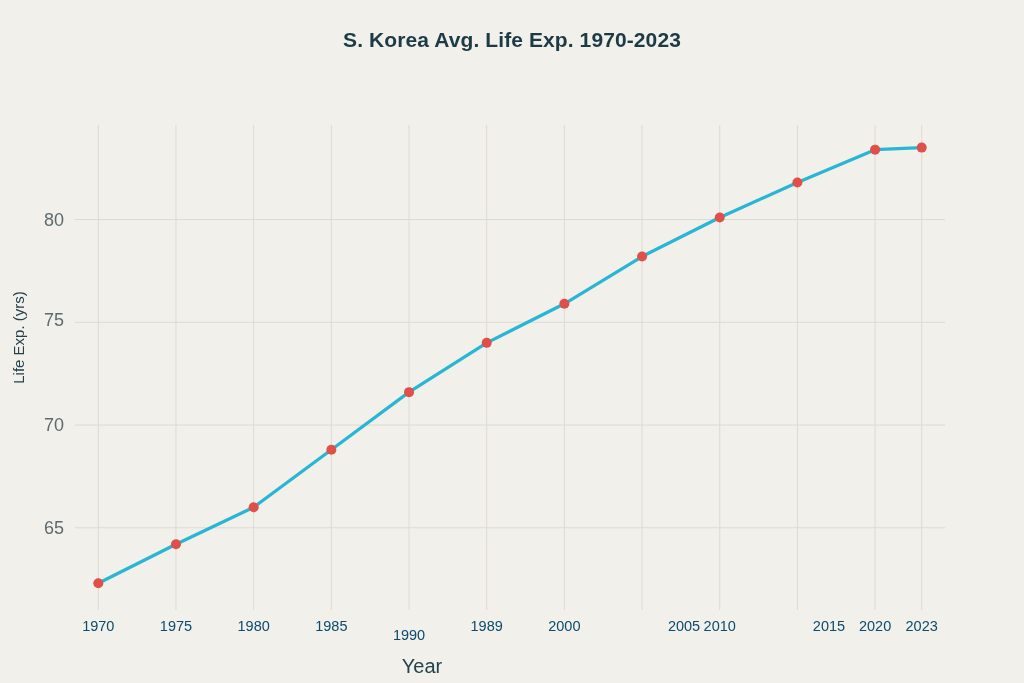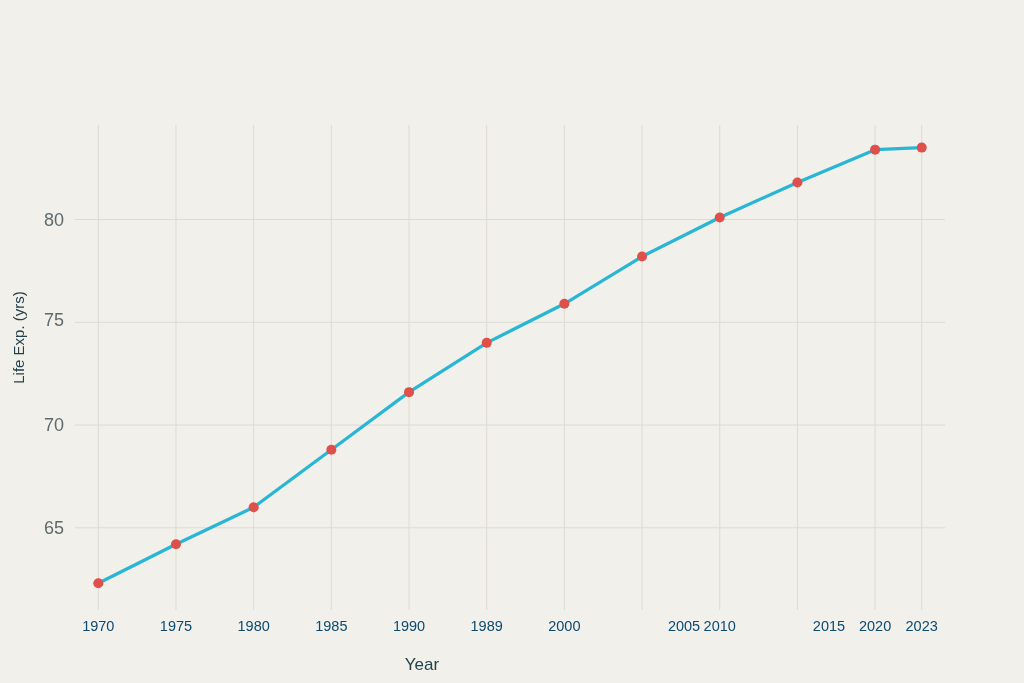--- a/index.html
+++ b/index.html
@@ -87,29 +87,30 @@
   }
   #y-axis-title-inner {
     margin-left: 8px;
   }
   #x-axis-title {
     position: absolute;
     left: 0;
     top: 655px;
     width: 844px;
     text-align: center;
-    font-size: 17px;
+    font-size: 20px;
     color: #24414c;
   }
 </style>
 </head>
 <body>
 
 <div id="chart-root">
 
+  <div id="chart-title">S. Korea Avg. Life Exp. 1970-2023</div>
 
   <div id="y-axis-title">
     <span id="y-axis-title-inner">Life Exp. (yrs)</span>
   </div>
 
   <div id="y-tick-labels">
       <div class="y-tick-label" style="top: 402.797px;">65</div>
       <div class="y-tick-label" style="top: 300.042px;">70</div>
       <div class="y-tick-label" style="top: 195px;">75</div>
       <div class="y-tick-label" style="top: 94.5339px;">80</div>
@@ -189,21 +190,21 @@
           </circle>
         </g>
     </svg>
   </div>
 
   <div id="x-tick-labels">
       <div class="x-tick-label" style="left: 23.3036px;">1970</div>
       <div class="x-tick-label" style="left: 100.982px;">1975</div>
       <div class="x-tick-label" style="left: 178.661px;">1980</div>
       <div class="x-tick-label" style="left: 256.339px;">1985</div>
-      <div class="x-tick-label" style="left: 334.018px;">1990</div>
+      <div class="x-tick-label" style="left: 334.018px; margin-top: 9px;">1990</div>
       <div class="x-tick-label" style="left: 411.696px;">1989</div>
       <div class="x-tick-label" style="left: 489.375px;">2000</div>
       <div class="x-tick-label" style="left: 567.054px; margin-left: 42px;">2005</div>
       <div class="x-tick-label" style="left: 644.732px;">2010</div>
       <div class="x-tick-label" style="left: 712px; margin-left: 42px;">2015</div>
       <div class="x-tick-label" style="left: 800.089px;">2020</div>
       <div class="x-tick-label" style="left: 846.696px;">2023</div>
     </div>
 
   <div id="x-axis-title">Year</div>

